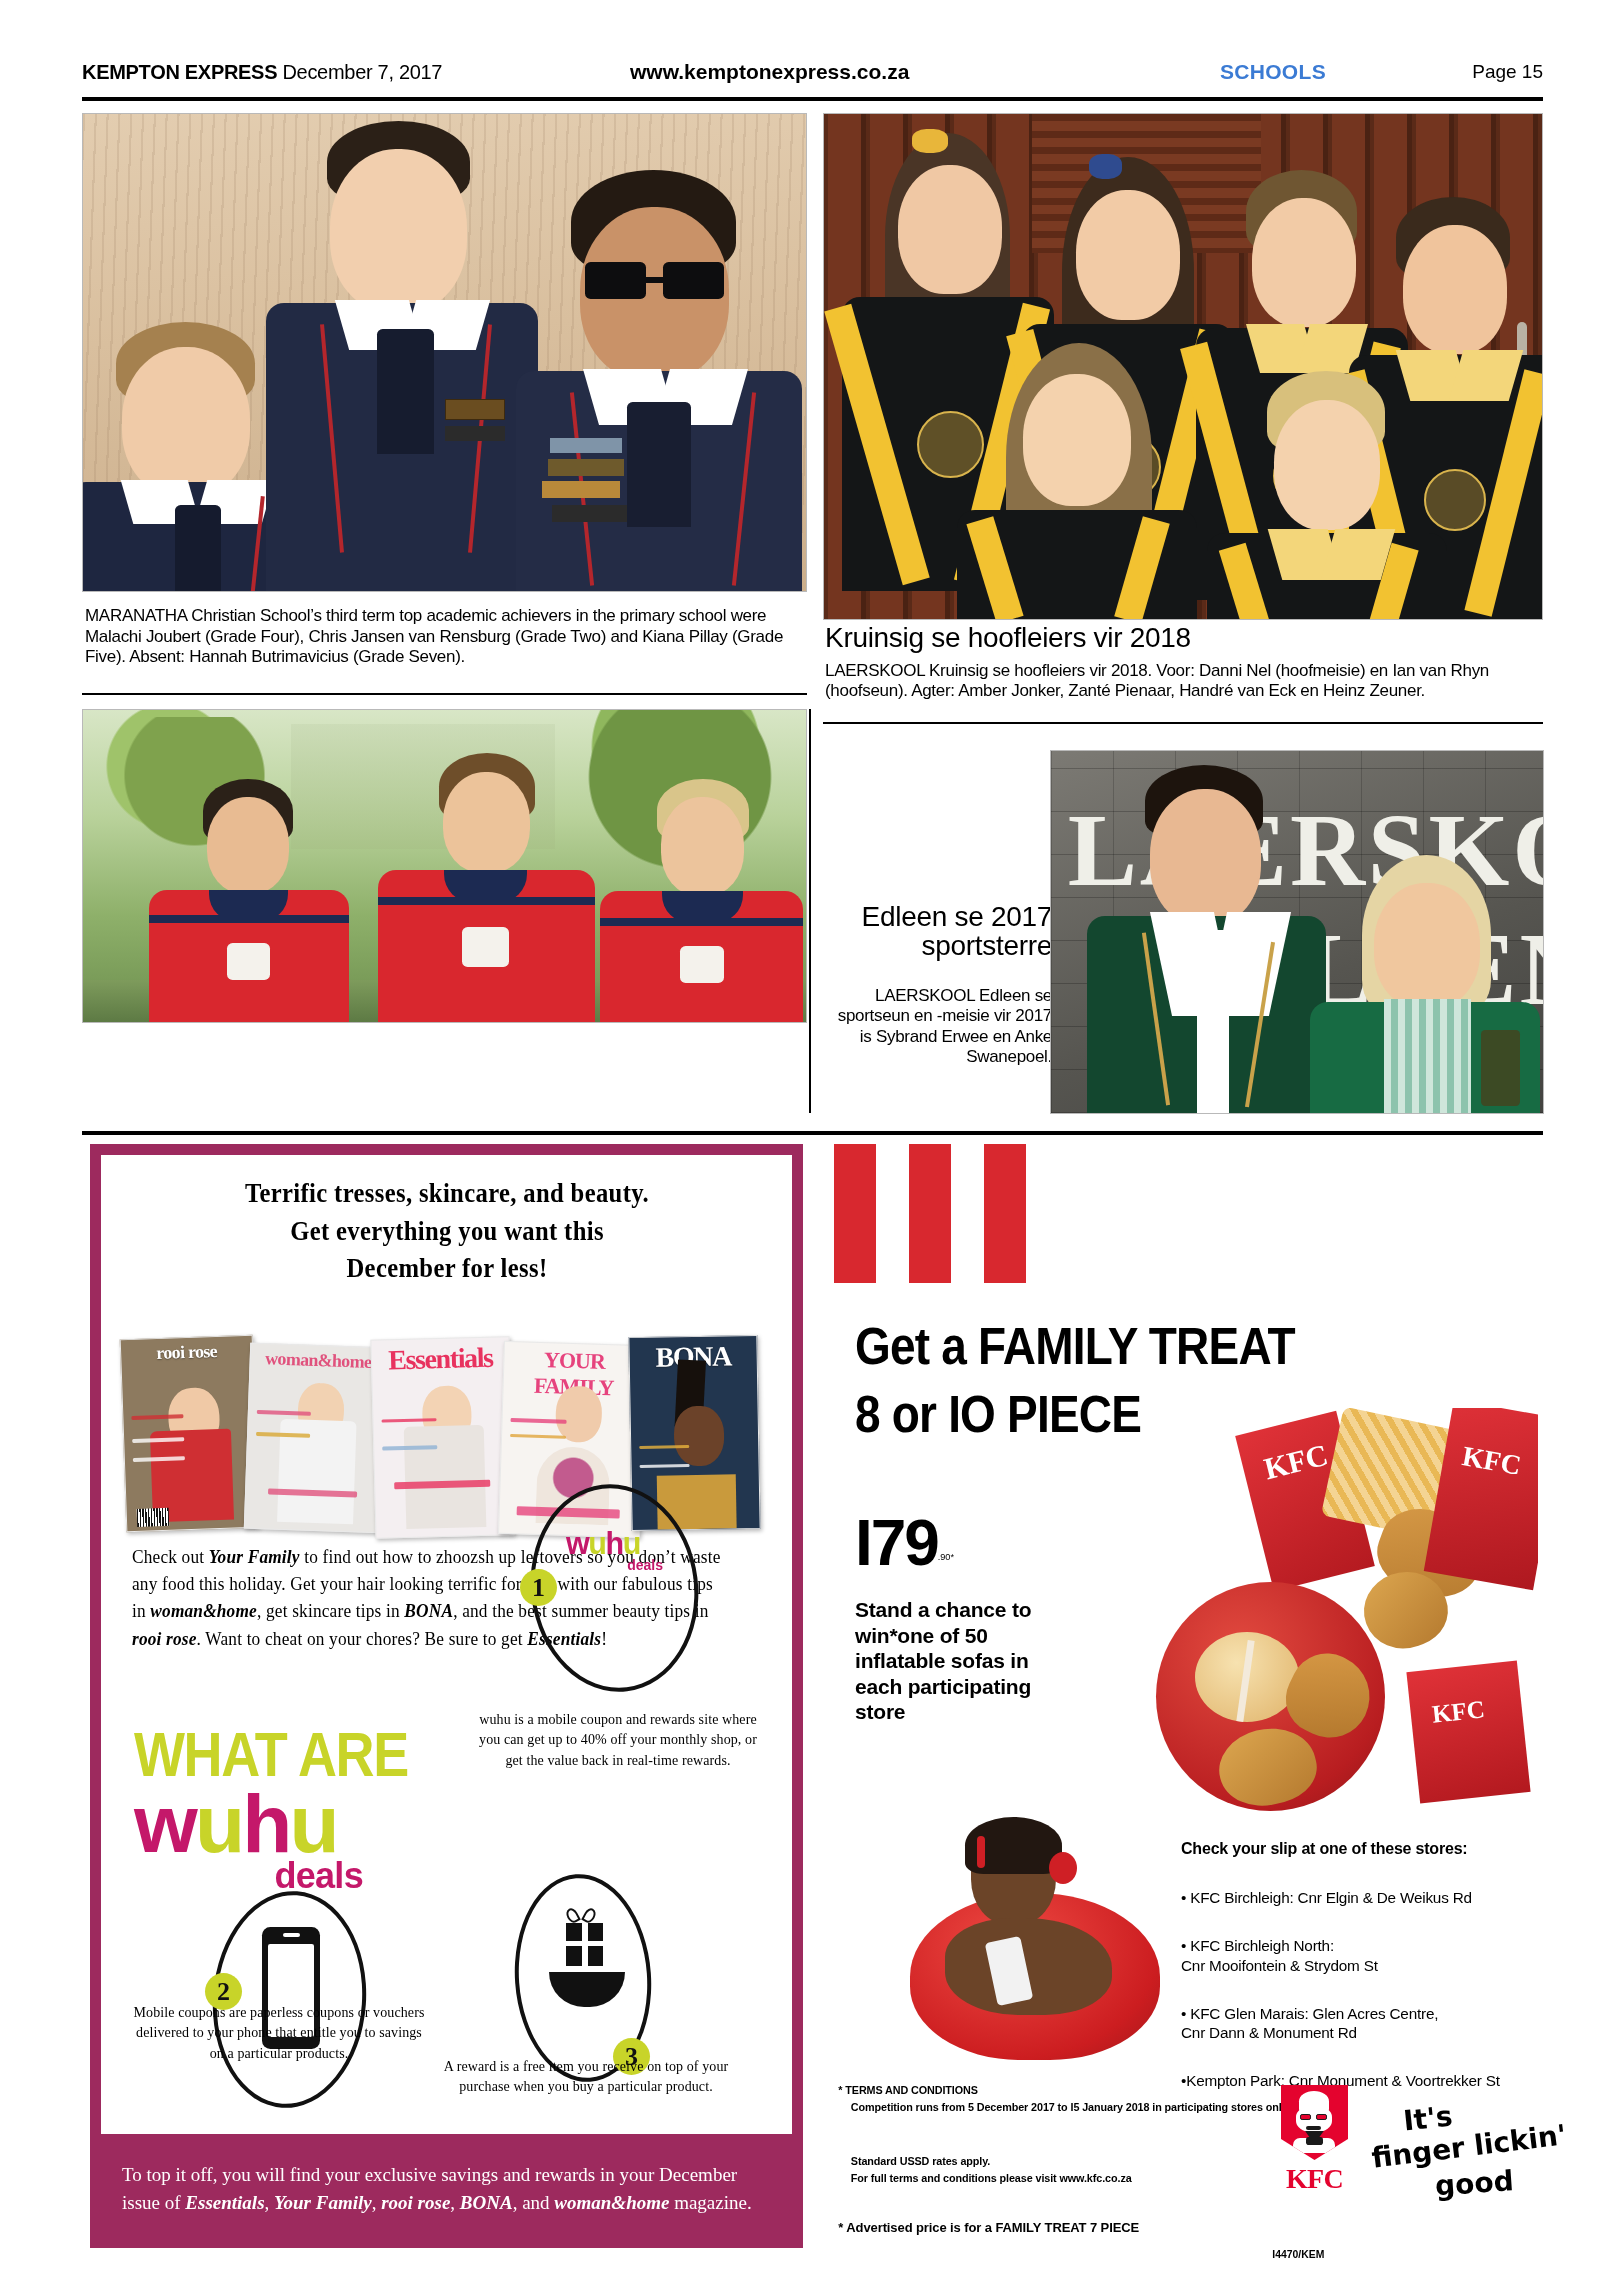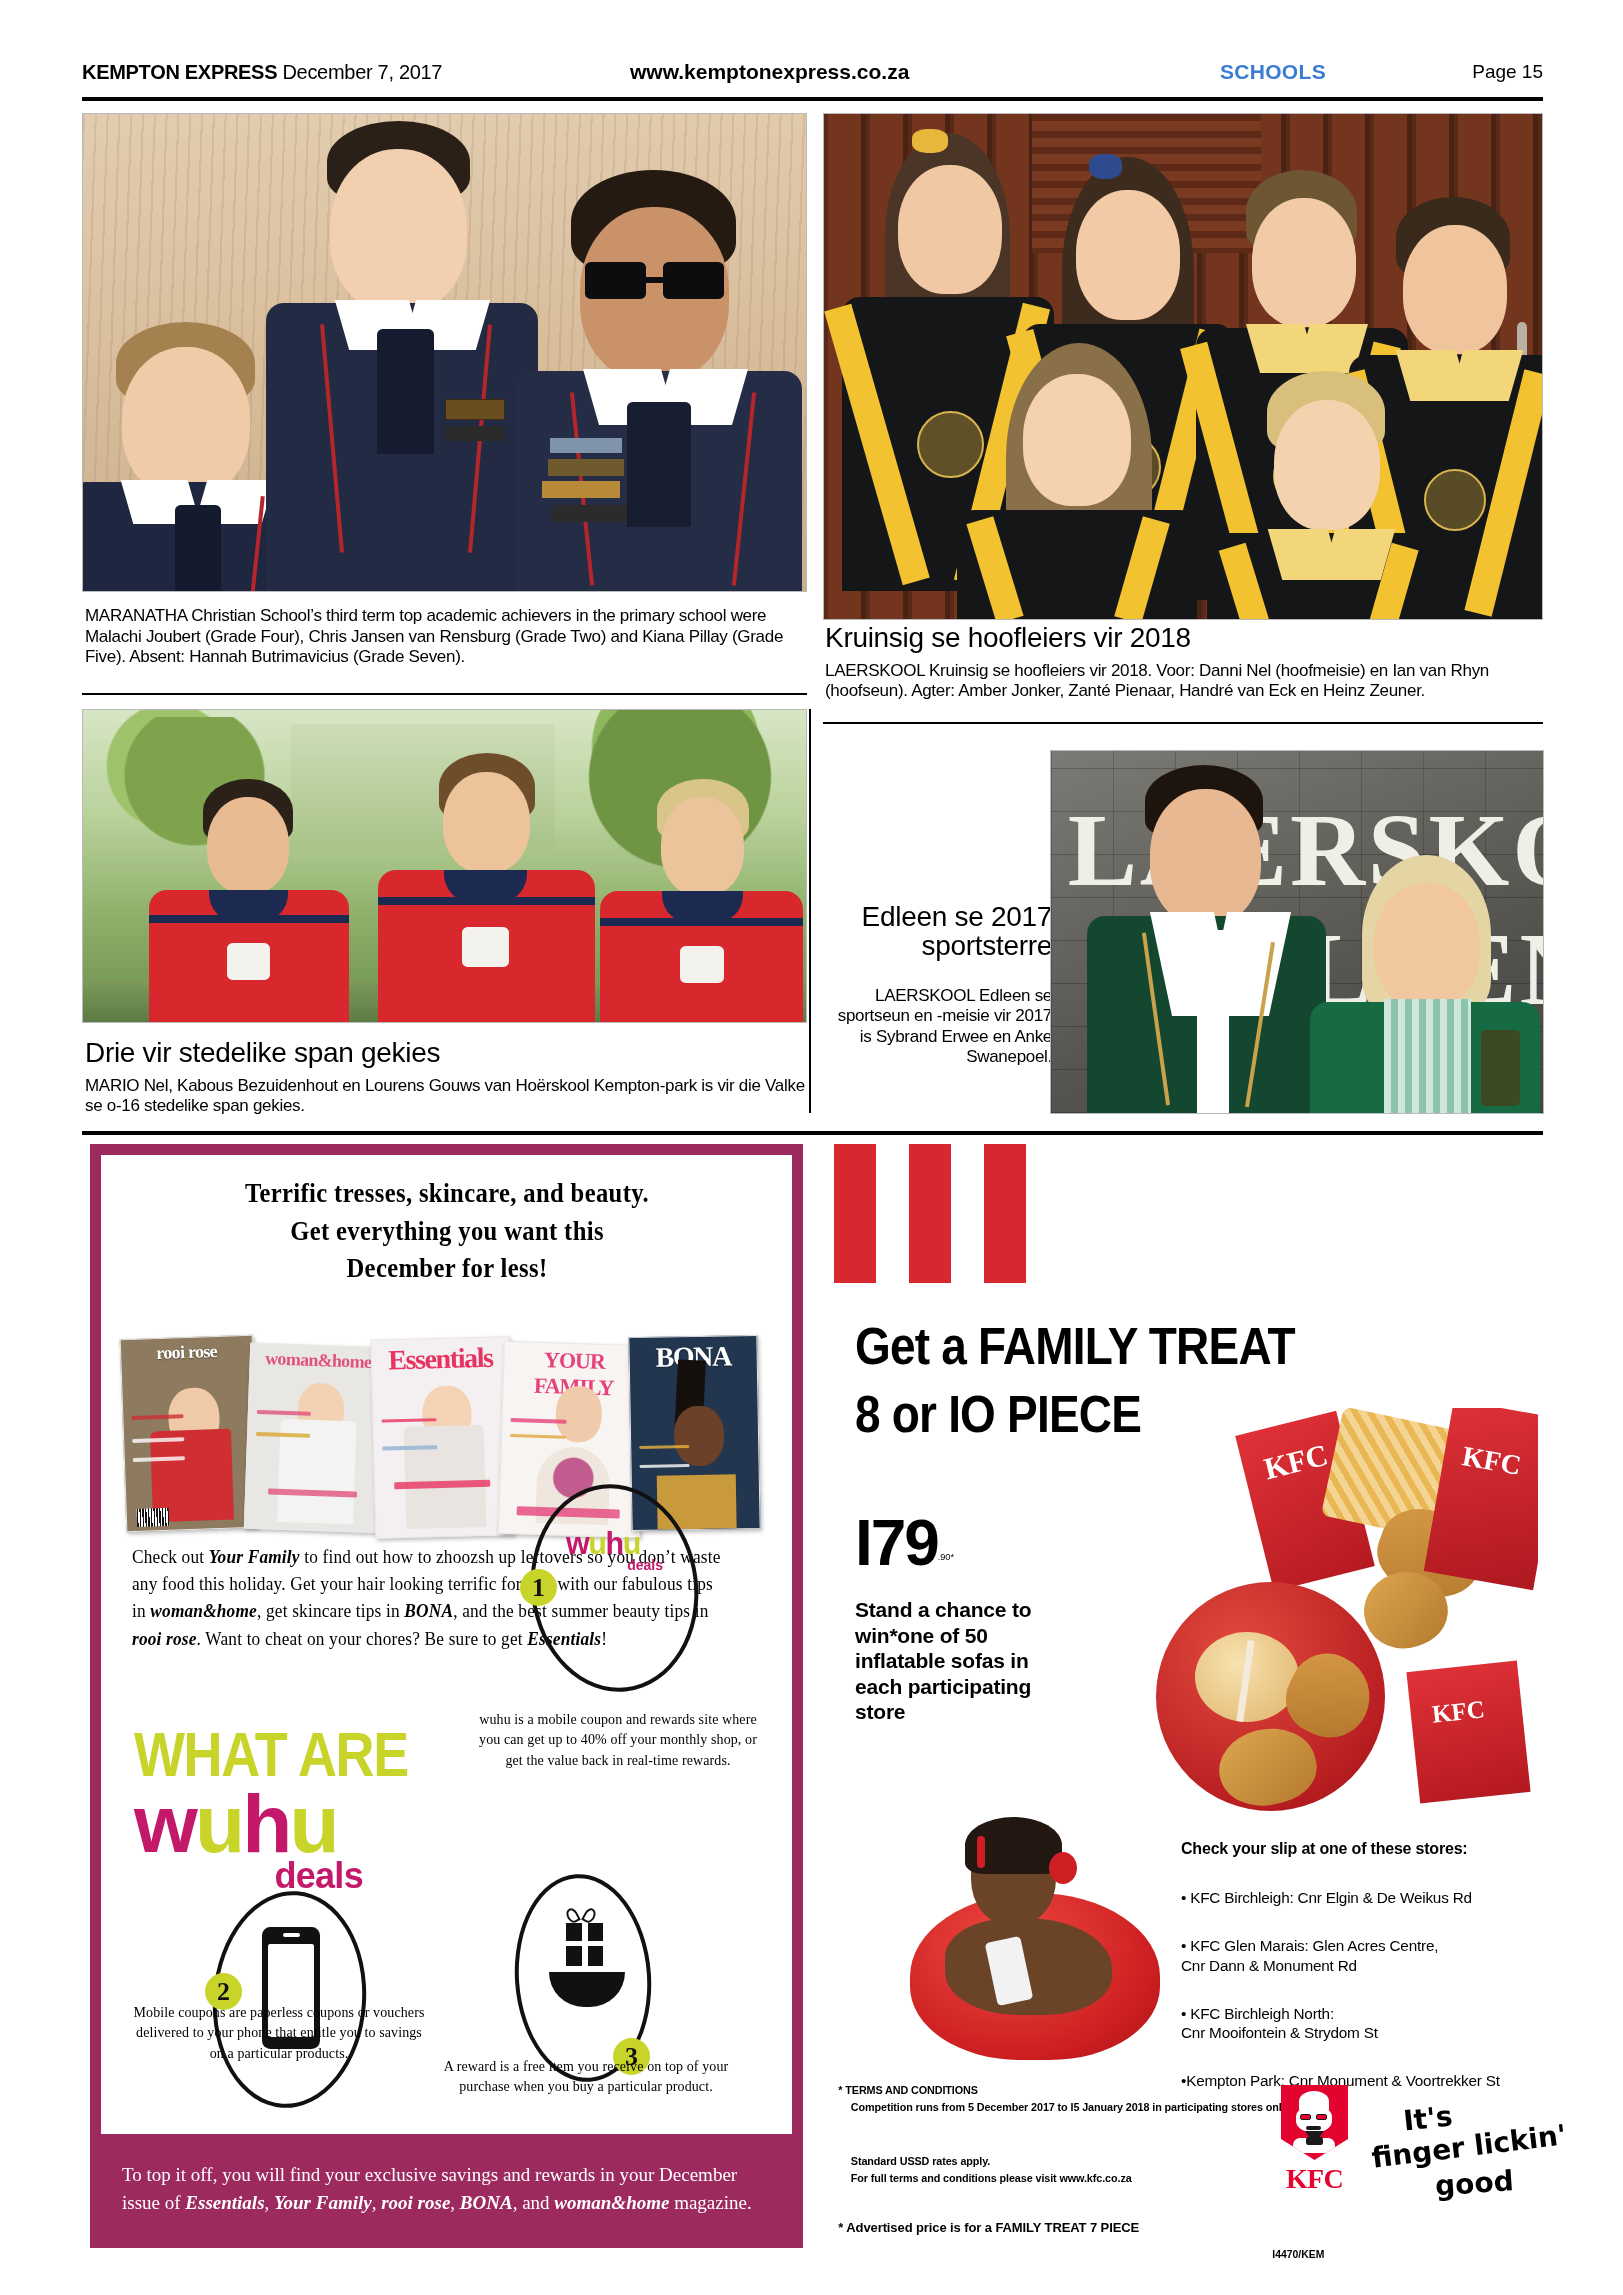--- a/index.html
+++ b/index.html
@@ -311,24 +311,20 @@
     <div class="fig" style="left:514px; top:69px; width:208px; height:244px;">
       <div class="hair" style="left:60px;top:0;width:92px;height:62px;background:#d9c58a;border-radius:50% 50% 24% 24%;"></div>
       <div class="head" style="left:64px;top:18px;width:83px;height:99px;background:#ecc49c;"></div>
       <div class="torso" style="left:2.8px;top:112px;width:203px;height:132px;background:#d9272e;"></div>
       <div style="position:absolute;left:65px;top:112px;width:81px;height:32px;background:#1c2a52;border-radius:0 0 28px 28px;"></div>
       <div style="position:absolute;left:2.8px;top:139px;width:203px;height:8.3px;background:#1c2a52;"></div>
       <div style="position:absolute;left:83px;top:167px;width:44px;height:37px;background:#f4f2ec;border-radius:5.6px;"></div>
     </div>
   </div>
 
-  <div style="position:absolute; left:85px; top:1038px; width:722px;">
-    <div class="headline">Drie vir stedelike span gekies</div>
-    <div class="body-cap" style="margin-top:8.3px;">MARIO Nel, Kabous Bezuidenhout en Lourens Gouws van Hoërskool Kempton-park is vir die Valke se o-16 stedelike span gekies.</div>
-  </div>
 
   <div class="rule-v" style="left:809px; top:709px; height:404px;"></div>
 
   <div style="position:absolute; left:823px; top:902px; width:229px; text-align:right;">
     <div class="headline">Edleen se 2017 sportsterre</div>
     <div class="body-cap" style="margin-top:25px;">LAERSKOOL Edleen se sportseun en -meisie vir 2017 is Sybrand Erwee en Anke Swanepoel.</div>
   </div>
 
   <div class="photo" style="left:1050px; top:750px; width:494px; height:364px;">
     <div class="scene bg-stone"></div>
@@ -505,26 +501,26 @@
       <div style="position:absolute;left:104px;top:122px;width:167px;height:97px;background:#6b4428;border-radius:40% 52% 40% 44%;"></div>
       <div style="position:absolute;left:150px;top:143px;width:36px;height:64px;background:#f2f2f2;transform:rotate(-12deg);border-radius:4.2px;"></div>
     </div>
 
     <div style="position:absolute; left:358px; top:696px; width:344px;">
       <div class="kfc-stores-h">Check your slip at one of these stores:</div>
       <div class="kfc-store" style="margin-top:11px; white-space:pre-line;">
         <span>•&nbsp;</span><span>KFC Birchleigh: Cnr Elgin &amp; De Weikus Rd</span>
       </div>
       <div class="kfc-store" style="margin-top:9.7px; white-space:pre-line;">
+        <span>•&nbsp;</span><span>KFC Birchleigh North:
+Cnr Mooifontein &amp; Strydom St</span>
+      </div>
+      <div class="kfc-store" style="margin-top:9.7px; white-space:pre-line;">
         <span>•&nbsp;</span><span>KFC Glen Marais: Glen Acres Centre,
 Cnr Dann &amp; Monument Rd</span>
-      </div>
-      <div class="kfc-store" style="margin-top:9.7px; white-space:pre-line;">
-        <span>•&nbsp;</span><span>KFC Birchleigh North:
-Cnr Mooifontein &amp; Strydom St</span>
       </div>
       <div class="kfc-store" style="margin-top:9.7px; white-space:pre-line;">
         <span>•</span><span>Kempton Park: Cnr Monument &amp; Voortrekker St</span>
       </div>
     </div>
 
     <div style="position:absolute; left:15.3px; top:938px; width:486px;">
       <div class="kfc-terms">* TERMS AND CONDITIONS</div>
       <div class="kfc-terms" style="padding-left:12.5px;">Competition runs from 5 December 2017 to I5 January 2018 in participating stores only.</div>
       <div class="kfc-terms" style="padding-left:12.5px;margin-top:36px;">Standard USSD rates apply.</div>

